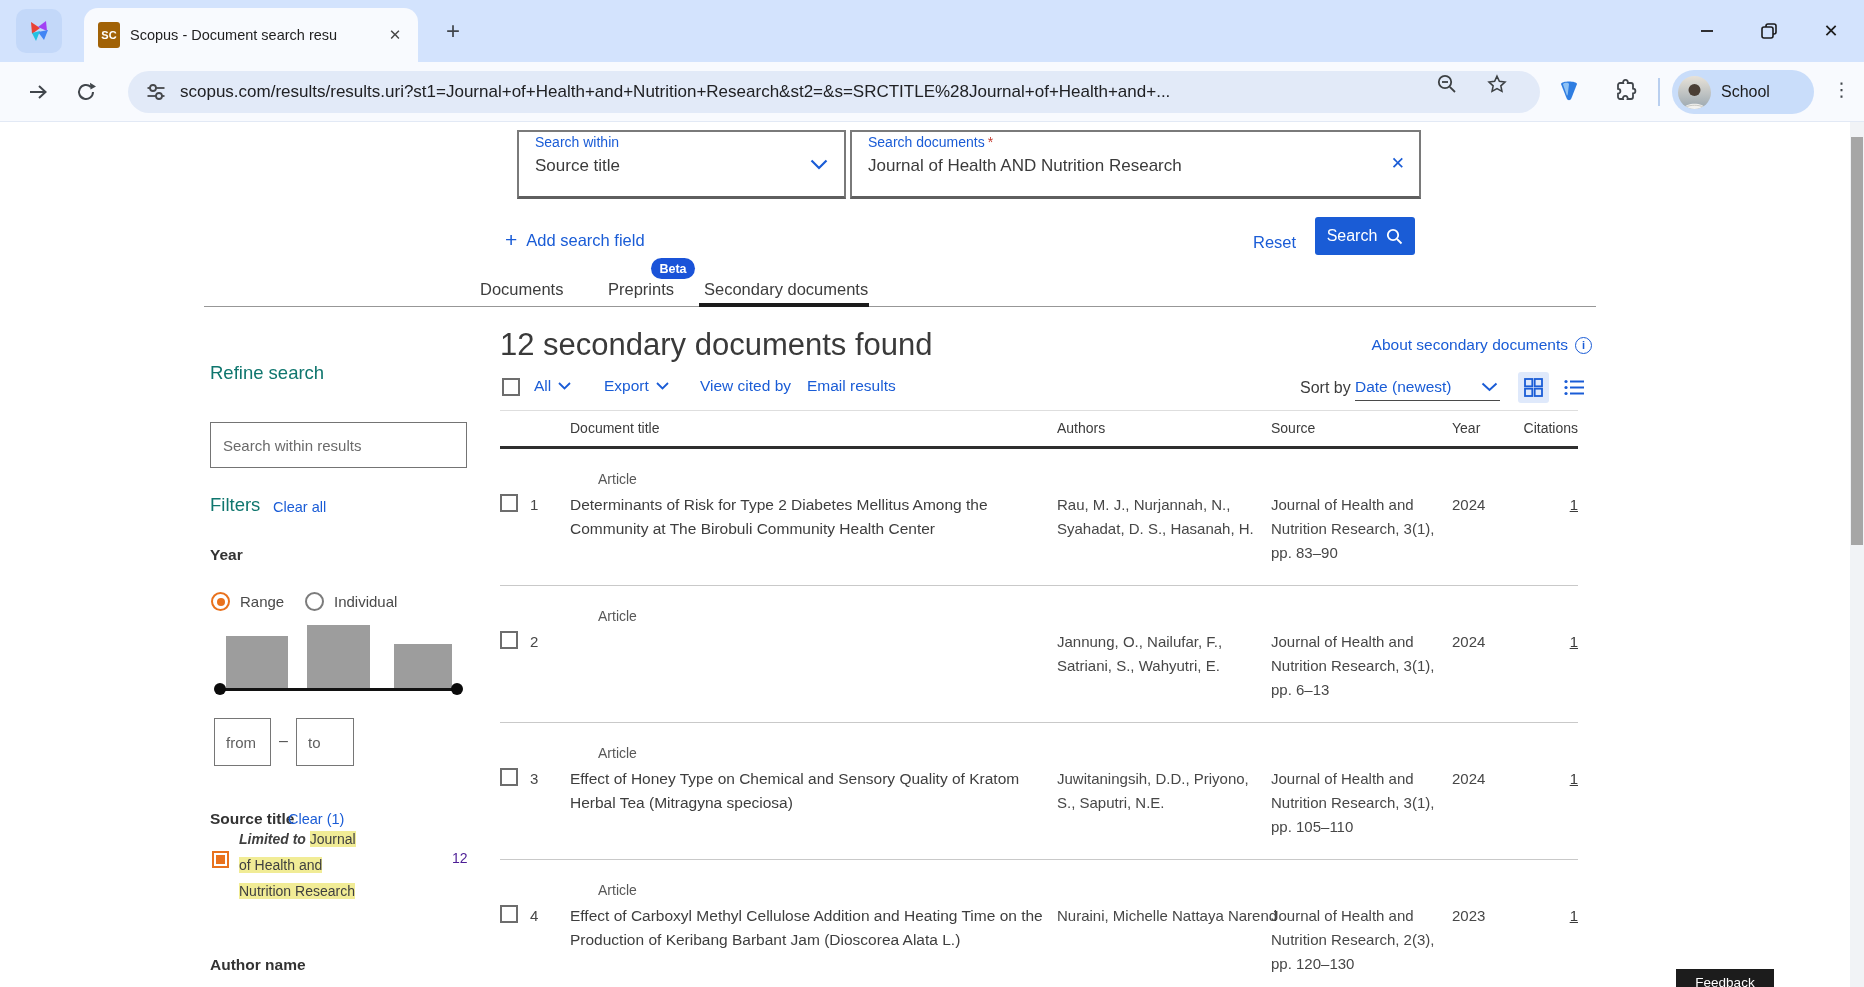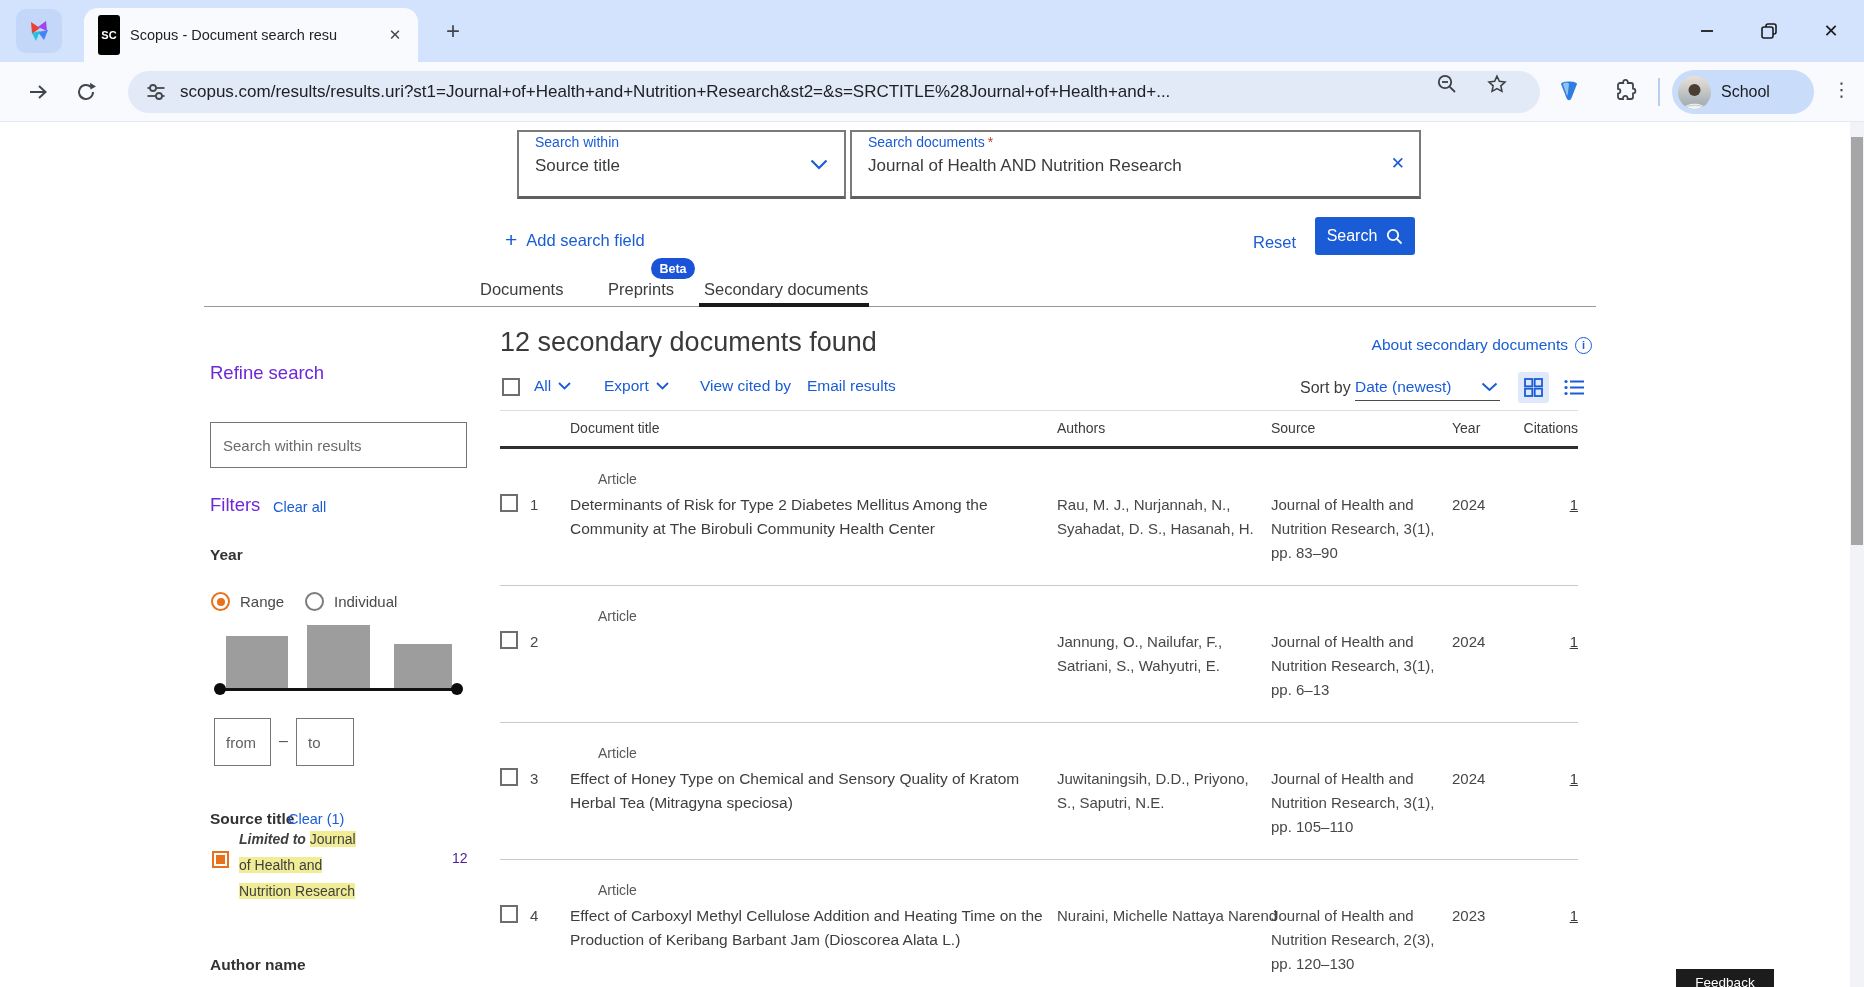--- a/index.html
+++ b/index.html
@@ -7,21 +7,21 @@
     font-family:"Liberation Sans", sans-serif; }
   .browser { position:relative; width:1864px; height:987px; overflow:hidden; }
 
   
   .tabstrip { position:relative; height:62px; background:#d3e3fd; }
   .logo-btn { position:absolute; left:16px; top:9px; width:46px; height:44px;
     border-radius:10px; background:#c3d8f9; display:flex; align-items:center; justify-content:center; }
   .btab { position:absolute; left:84px; top:8px; width:334px; height:54px;
     background:#f8fafe; border-radius:14px 14px 0 0; display:flex; align-items:center;
     padding:0 12px 0 14px; }
-  .btab .favicon { width:22px; height:40px; background:#000000; color:#fff; font-size:11px;
+  .btab .favicon { width:22px; height:26px; background:#a16207; color:#fff; font-size:11px;
     font-weight:bold; display:flex; align-items:center; justify-content:center; border-radius:3px;
     flex:0 0 auto; }
   .btab .btab-title { font-size:14.5px; color:#1f1f1f; margin-left:10px; white-space:nowrap;
     overflow:hidden; width:238px; }
   .btab .tab-close { margin-left:auto; font-size:15px; color:#474747; width:22px; height:22px;
     display:flex; align-items:center; justify-content:center; border-radius:50%; }
   .newtab-btn { position:absolute; left:438px; top:16px; font-size:24px; font-weight:300;
     color:#41464c; width:30px; height:30px; display:flex; align-items:center; justify-content:center; }
   .wincontrols { position:absolute; right:0; top:0; height:62px; display:flex; align-items:center; gap:40px;
     padding-right:22px; }
@@ -74,21 +74,21 @@
   .rtab { position:absolute; top:158px; font-size:16.5px; color:#3d3d3d; }
   .rtab-documents { left:480px; }
   .rtab-preprints { left:608px; }
   .rtab-secondary { left:704px; }
   .rtab-underline { position:absolute; left:699px; top:181px; width:170px; height:4px; background:#1b1b1b; }
   .beta-badge { position:absolute; left:651px; top:136px; width:44px; height:21px; background:#1a53d8;
     color:#fff; font-size:12.5px; font-weight:bold; border-radius:11px; display:flex;
     align-items:center; justify-content:center;text-align:right; }
 
   
-  .results-heading { position:absolute; left:500px; top:205px; font-size:27px; font-weight:400; color:#3a3a3a; }
+  .results-heading { position:absolute; left:500px; top:205px; font-size:31px; font-weight:400; color:#3a3a3a; }
   .about-link { position:absolute; right:272px; top:214px; font-size:15.5px; color:#1a5cd6;
     display:flex; align-items:center; gap:7px; }
   .info-ic { width:17px; height:17px; border:1.5px solid #1a5cd6; border-radius:50%; font-size:11px;
     display:flex; align-items:center; justify-content:center; font-weight:bold; }
 
   
   .cbox { width:18px; height:18px; border:2px solid #6d6d6d; background:#fff; display:inline-block; }
   .rt-item { position:absolute; top:255px; font-size:15.5px; color:#1a5cd6; display:flex;
     align-items:center; gap:7px; }
   .sort-label { position:absolute; left:1300px; top:257px; font-size:16px; color:#3c3c3c; }
@@ -114,21 +114,21 @@
   .cell-num { padding-top:24px; }
   .doc-type { font-size:14px; color:#585858; line-height:20px; margin-bottom:4px;margin-left:28px; }
   .doc-title { font-size:15.5px; color:#3e3e3e; line-height:24px; padding-right:14px; }
   .cell-authors { padding-right:14px; }
   .cell-source { padding-right:6px; }
   .authors-nowrap { white-space:nowrap; overflow:visible; position:relative; }
   .cell-cit { text-align:right; }
   .cit-link { color:#3c3c3c; text-decoration:underline; }
 
   
-  .sb-h1 { position:absolute; font-size:18.5px; color:#6d28d9; }
+  .sb-h1 { position:absolute; font-size:18.5px; color:#0f766e; }
   .sb-input { position:absolute; left:210px; top:300px; width:257px; height:46px;
     border:1px solid #747474; font-size:15px; color:#333; padding-left:12px;
     font-family:"Liberation Sans",sans-serif; }
   .sb-input::placeholder { color:#6a6a6a; }
   .sb-link { position:absolute; font-size:14.5px; color:#1a5cd6; }
   .sb-h2 { position:absolute; font-size:15.5px; font-weight:bold; color:#333; }
   .radio { position:absolute; width:19px; height:19px; border-radius:50%; background:#fff; }
   .radio.sel { border:2px solid #e9711c; }
   .radio.sel::after { content:""; position:absolute; left:3.5px; top:3.5px; width:8px; height:8px;
     border-radius:50%; background:#e9711c; }

